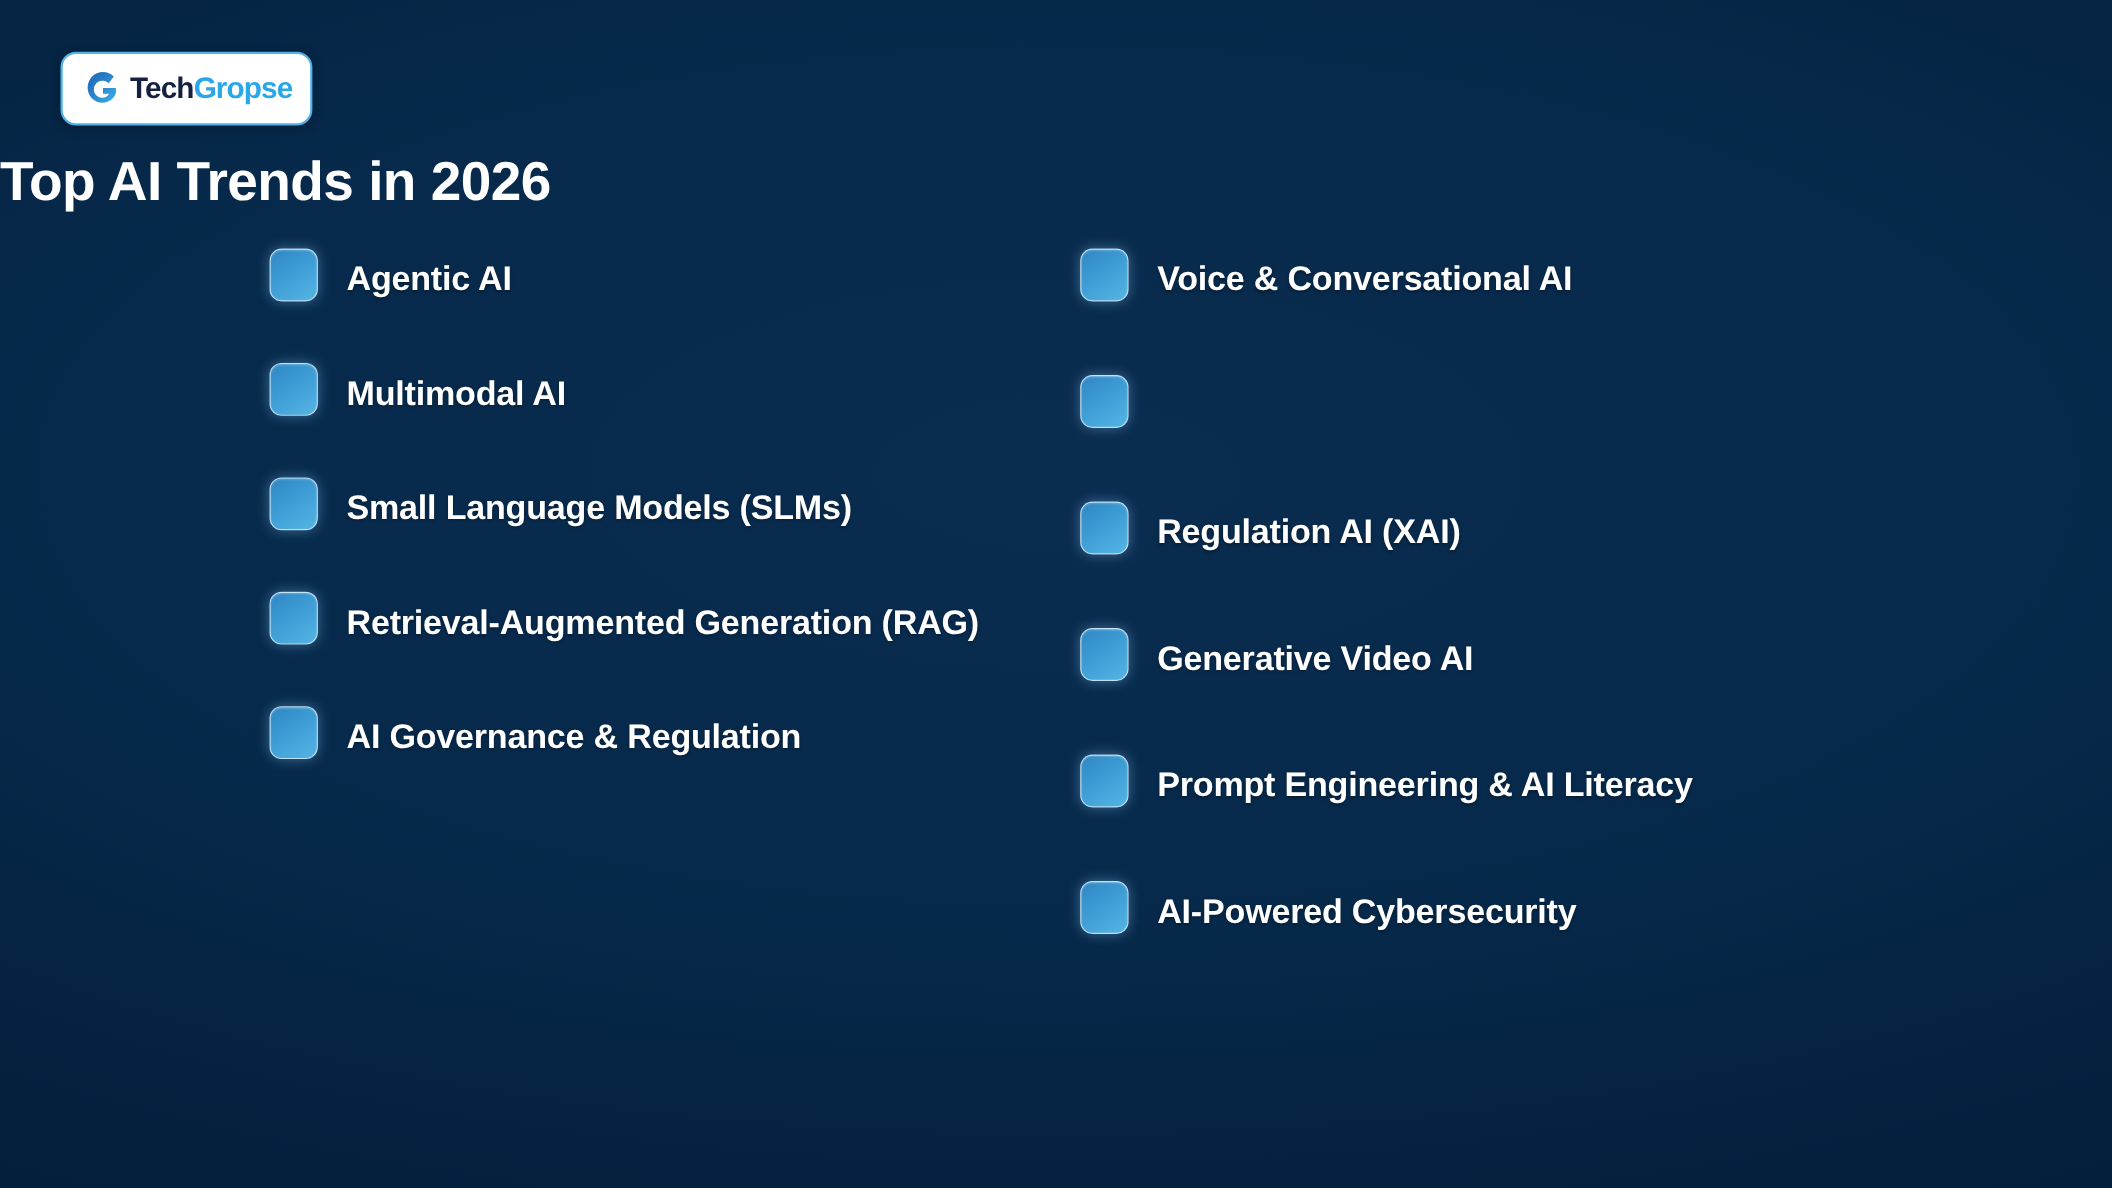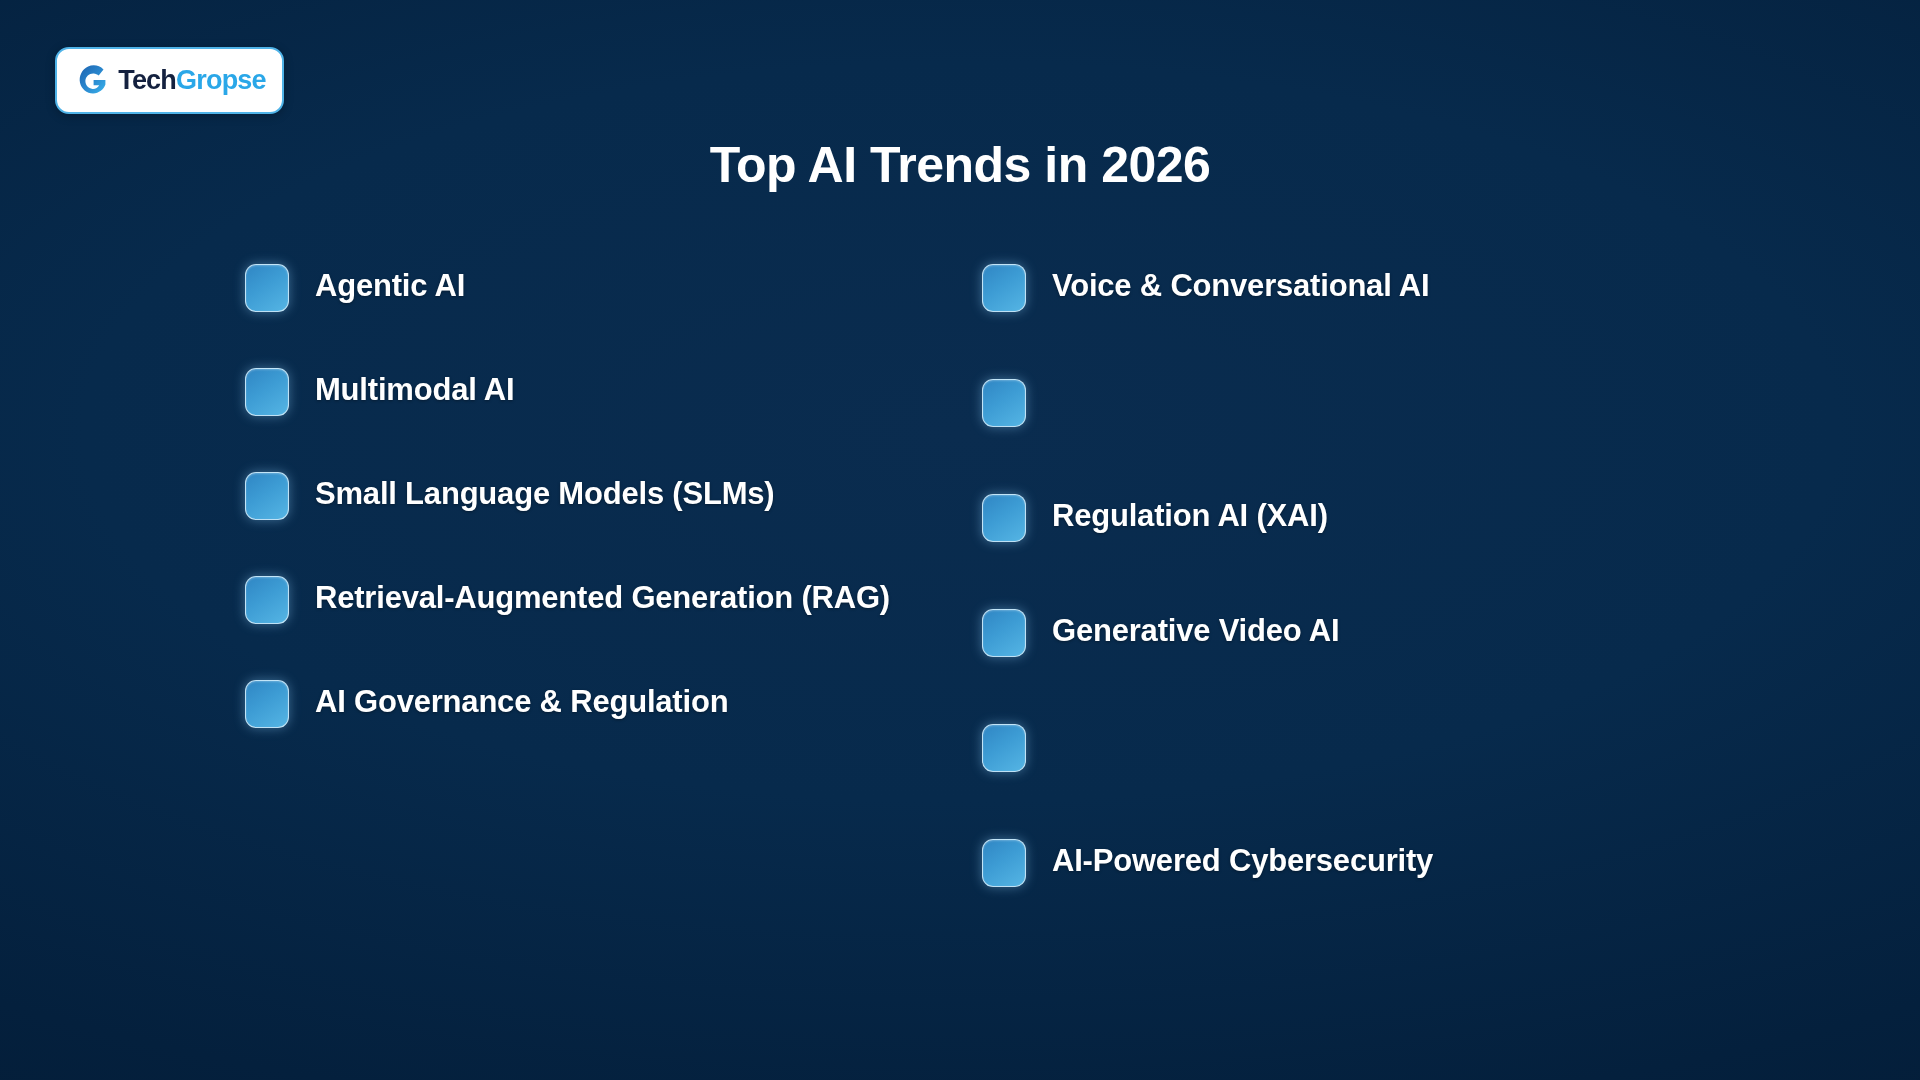--- a/index.html
+++ b/index.html
@@ -54,42 +54,41 @@
   }
   .wm-tech { color: #14213f; }
   .wm-gropse { color: #2aa7e8; }
 
   
   #page-title {
     position: absolute;
     top: 104px;
     left: 0;
     width: 1920px;
-    text-align: center;
+    text-align: left;
     color: #ffffff;
     font-size: 50px;
     font-weight: 700;
     letter-spacing: -0.5px;
     line-height: 1.1;
   }
 
   
   .column {
     position: absolute;
     top: 222px;
   }
   #column-left  { left: 245px;  width: 690px; }
   #column-right { left: 982px;  width: 720px; }
 
   .trend-item {
     display: flex;
-    align-items: center;
+    align-items: flex-end;
     gap: 26px;
     margin-bottom: 52px;
-    margin-top: 38px;
   }
   #column-right .trend-item { margin-bottom: 63px; }
 
   .bullet-box {
     flex: 0 0 auto;
     width: 42px;
     height: 46px;
     margin-top: 4px;
     border-radius: 11px;
     background: linear-gradient(145deg, #2f86c4 0%, #3d9cd4 45%, #55b5e4 100%);
@@ -172,20 +171,21 @@
     <div class="trend-item">
       <span class="bullet-box"></span>
       <span class="trend-label">Regulation AI (XAI)</span>
     </div>
     <div class="trend-item">
       <span class="bullet-box"></span>
       <span class="trend-label">Generative Video AI</span>
     </div>
     <div class="trend-item">
       <span class="bullet-box"></span>
+      <span class="trend-label">Prompt Engineering &amp; AI Literacy</span>
     </div>
     <div class="trend-item">
       <span class="bullet-box"></span>
       <span class="trend-label">AI-Powered Cybersecurity</span>
     </div>
   </div>
 
 </div>
 
 </body></html>

